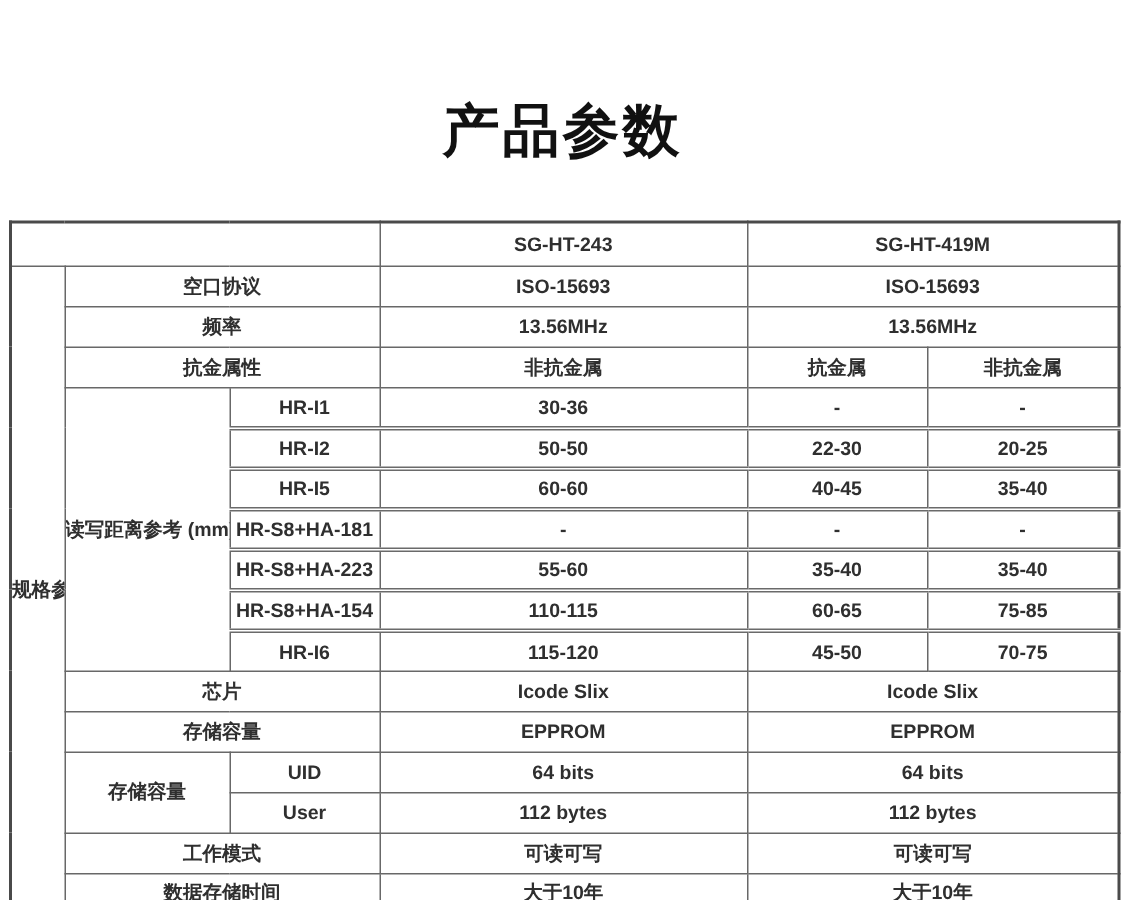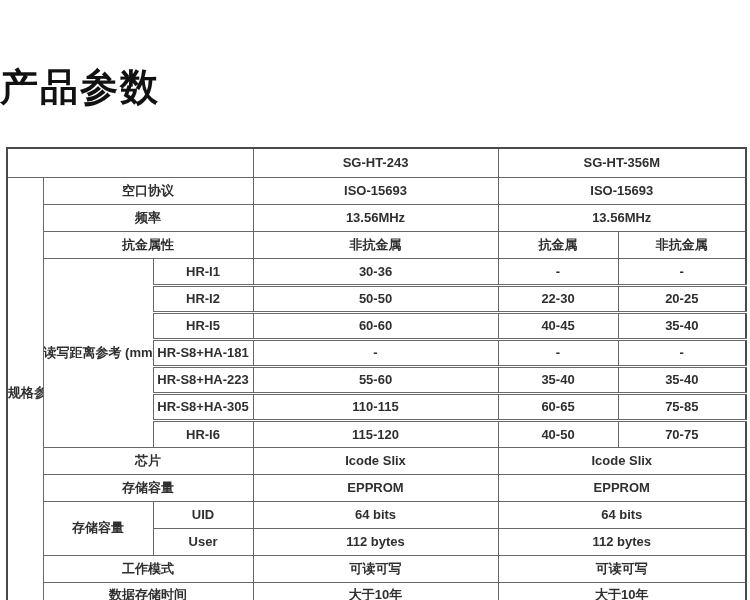--- a/index.html
+++ b/index.html
@@ -9,21 +9,21 @@
     height: 600px;
     overflow: hidden;
     background: #ffffff;
     font-family: "Liberation Sans", "DejaVu Sans", sans-serif;
   }
   .page-title {
     position: absolute;
     top: 62px;
     left: 0;
     width: 750px;
-    text-align: left;
+    text-align: center;
     font-size: 38px;
     font-weight: 700;
     color: #111111;
     letter-spacing: 2px;
   }
   table.spec {
     position: absolute;
     left: 6px;
     top: 147px;
     width: 739px;
@@ -62,21 +62,21 @@
     <col style="width:110px">
     <col style="width:100px">
     <col style="width:245px">
     <col style="width:120px">
     <col style="width:128px">
   </colgroup>
   <tbody>
     <tr class="hdr">
       <td colspan="3"></td>
       <td>SG-HT-243</td>
-      <td colspan="2">SG-HT-356M</td>
+      <td colspan="2">SG-HT-419M</td>
     </tr>
 
     <tr>
       <td rowspan="16" class="side">规格参数</td>
       <td colspan="2">空口协议</td>
       <td>ISO-15693</td>
       <td colspan="2">ISO-15693</td>
     </tr>
 
     <tr>
@@ -117,29 +117,29 @@
       <td>-</td>
       <td>-</td>
     </tr>
     <tr class="dbl">
       <td>HR-S8+HA-223</td>
       <td>55-60</td>
       <td>35-40</td>
       <td>35-40</td>
     </tr>
     <tr class="dbl">
-      <td>HR-S8+HA-305</td>
+      <td>HR-S8+HA-154</td>
       <td>110-115</td>
       <td>60-65</td>
       <td>75-85</td>
     </tr>
     <tr class="dbl">
       <td>HR-I6</td>
       <td>115-120</td>
-      <td>40-50</td>
+      <td>45-50</td>
       <td>70-75</td>
     </tr>
 
     <tr>
       <td colspan="2">芯片</td>
       <td>Icode Slix</td>
       <td colspan="2">Icode Slix</td>
     </tr>
 
     <tr>

